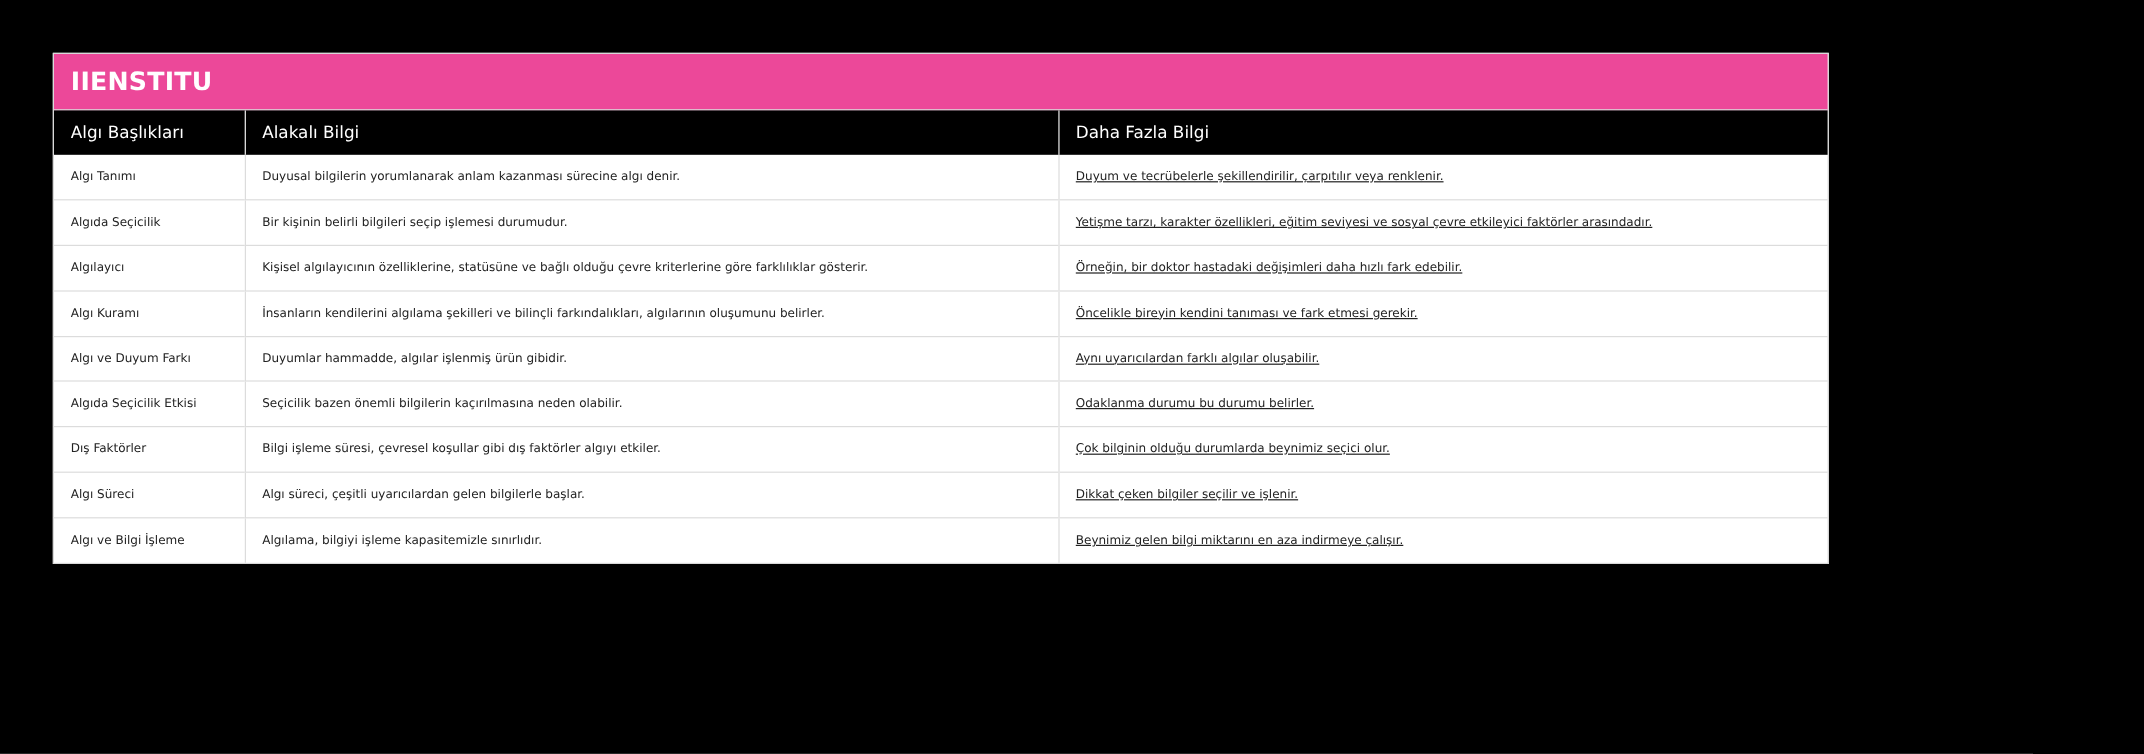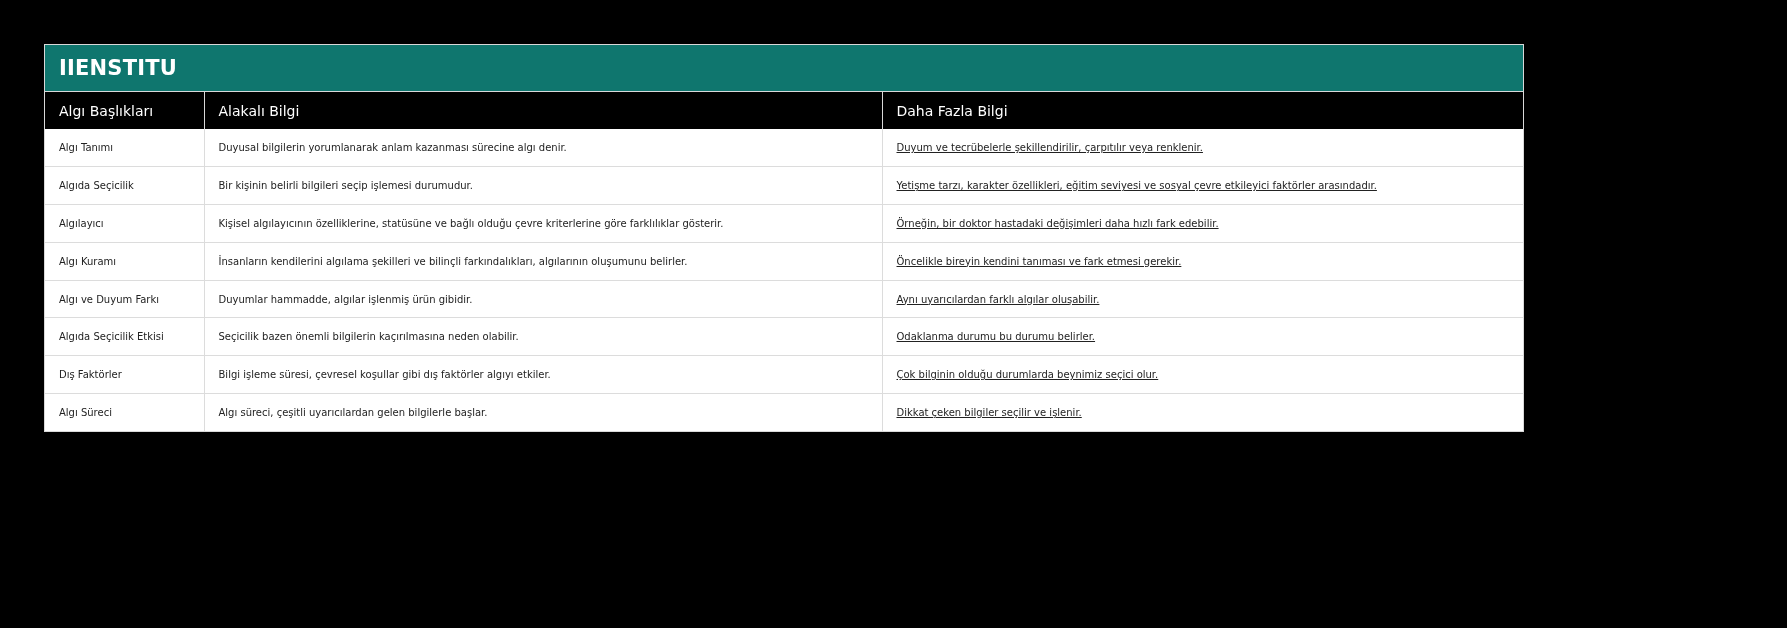--- a/index.html
+++ b/index.html
@@ -18,21 +18,21 @@
       position: absolute;
       left: 44px;
       top: 44px;
       width: 1480px;
       border: 1px solid #d9d9d9;
       box-sizing: border-box;
       background: #ffffff;
     }
     .title-row {
       height: 47px;
-      background: #0f766e;
+      background: #ec4899;
       color: #ffffff;
       font-weight: bold;
       font-size: 21px;
       line-height: 47px;
       padding-left: 14px;
       border-bottom: 1px solid #d9d9d9;
       box-sizing: border-box;
       letter-spacing: 0.2px;
     }
     table {
@@ -121,15 +121,20 @@
       <tr>
         <td>Dış Faktörler</td>
         <td>Bilgi işleme süresi, çevresel koşullar gibi dış faktörler algıyı etkiler.</td>
         <td>Çok bilginin olduğu durumlarda beynimiz seçici olur.</td>
       </tr>
       <tr>
         <td>Algı Süreci</td>
         <td>Algı süreci, çeşitli uyarıcılardan gelen bilgilerle başlar.</td>
         <td>Dikkat çeken bilgiler seçilir ve işlenir.</td>
       </tr>
+      <tr>
+        <td>Algı ve Bilgi İşleme</td>
+        <td>Algılama, bilgiyi işleme kapasitemizle sınırlıdır.</td>
+        <td>Beynimiz gelen bilgi miktarını en aza indirmeye çalışır.</td>
+      </tr>
     </tbody>
   </table>
 </div>
 
 </body></html>

